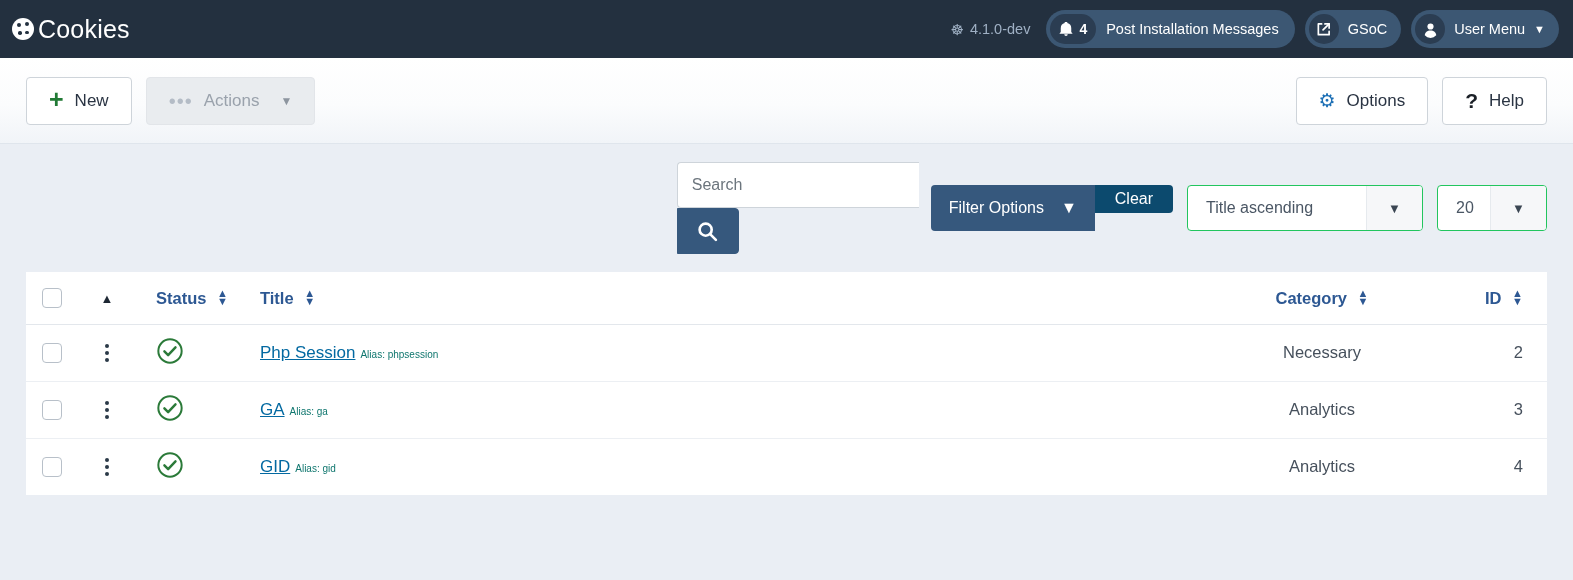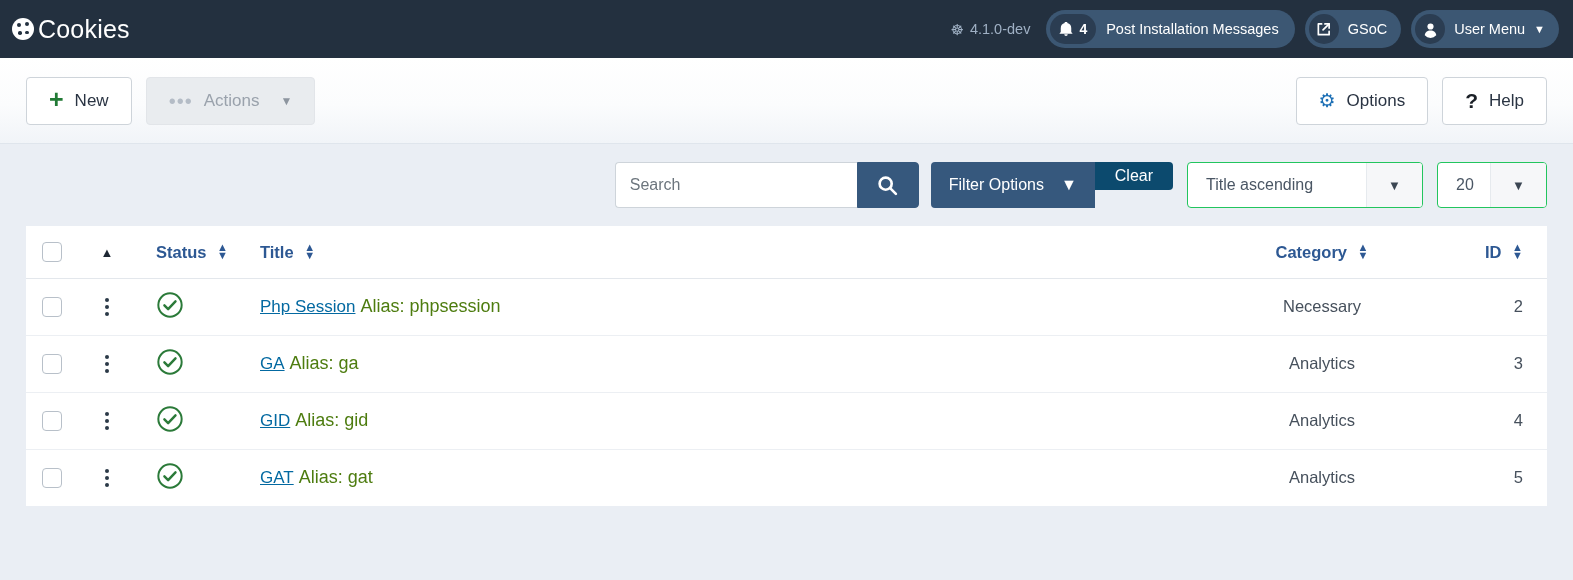--- a/index.html
+++ b/index.html
@@ -125,21 +125,21 @@
   
   .content { padding: 18px 26px 0 26px; }
 
   .filterbar {
     display: flex;
     justify-content: flex-end;
     align-items: center;
     gap: 0;
     margin-bottom: 18px;
   }
-  .search-group { display: flex; }
+  .search-group { display: flex; flex-direction: column; }
   .search-input {
     width: 242px; height: 46px;
     border: 1px solid #ced4da;
     border-right: none;
     border-radius: 4px 0 0 4px;
     padding: 0 14px;
     font-size: 16px;
     color: #3b4653;
     background: #fff;
     outline: none;
@@ -273,22 +273,22 @@
   }
   .dots-v i { width: 4px; height: 4px; border-radius: 50%; background: #2b3947; display:block; }
 
   .title-link {
     color: #0369a1;
     text-decoration: underline;
     font-size: 17px;
     cursor: pointer;
   }
   .alias {
-    color: #4d7c0f;
-    font-size: 18px;
+    color: #0f766e;
+    font-size: 10px;
     margin-left: 5px;
   }
 </style>
 </head>
 <body>
 
 <div class="header">
   <div class="brand">
     <div class="cookie-icon">
       <i></i>
@@ -463,31 +463,16 @@
                 <i></i>
               </span></td>
             <td class="td-status"><span style="display:inline-block;line-height:0;"><svg width="28" height="28" viewBox="0 0 24 24" fill="none" stroke="#2b7a39" stroke-width="1.7">
                   <circle cx="12" cy="12" r="10"></circle>
                   <path d="M7.2 12.3l3.2 3.2 6.3-6.6" stroke-width="2.1" stroke-linecap="round" stroke-linejoin="round"></path>
                 </svg></span></td>
             <td class="td-title"><a class="title-link">GID</a><span class="alias">Alias: gid</span></td>
             <td class="td-category">Analytics</td>
             <td class="td-id">4</td>
           </tr>
-          <tr>
-            <td class="td-check"><span class="cbox"></span></td>
-            <td class="td-order"><span class="dots-v">
-                <i></i>
-                <i></i>
-                <i></i>
-              </span></td>
-            <td class="td-status"><span style="display:inline-block;line-height:0;"><svg width="28" height="28" viewBox="0 0 24 24" fill="none" stroke="#2b7a39" stroke-width="1.7">
-                  <circle cx="12" cy="12" r="10"></circle>
-                  <path d="M7.2 12.3l3.2 3.2 6.3-6.6" stroke-width="2.1" stroke-linecap="round" stroke-linejoin="round"></path>
-                </svg></span></td>
-            <td class="td-title"><a class="title-link">GAT</a><span class="alias">Alias: gat</span></td>
-            <td class="td-category">Analytics</td>
-            <td class="td-id">5</td>
-          </tr>
         </tbody>
     </table>
   </div>
 </div>
 
 </body></html>

